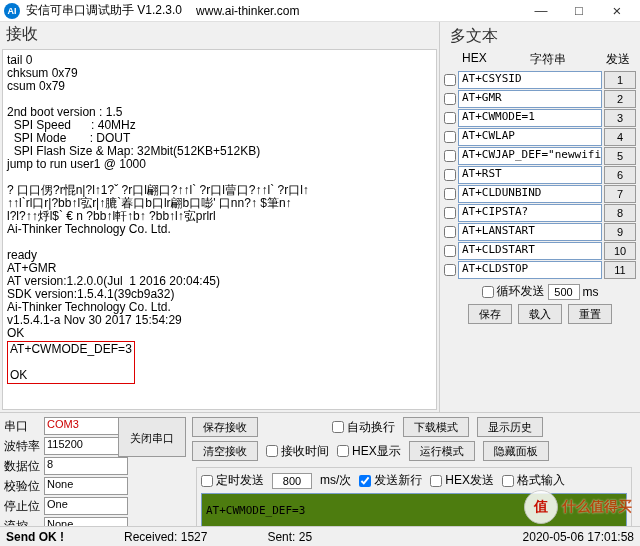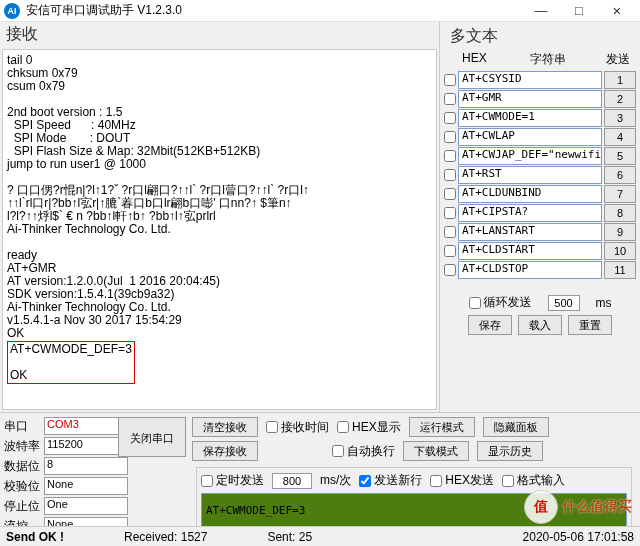--- a/index.html
+++ b/index.html
@@ -19,21 +19,21 @@
 .right{width:200px;background:#f0f0f0;padding:2px 4px}
 .right-head{display:flex;padding:2px 0;font-size:11px}
 .right-head span:nth-child(1){width:18px}
 .right-head span:nth-child(2){width:34px}
 .right-head span:nth-child(3){flex:1;text-align:center}
 .right-head span:nth-child(4){width:36px;text-align:center}
 .cmd-row{display:flex;align-items:center;margin:1px 0;gap:2px}
 .cmd-row input[type=checkbox]{width:12px;height:12px}
 .cmd-row .cmd-txt{flex:1;height:18px;border:1px solid #7a9ec8;background:#fff;padding:0 3px;font-size:11px;font-family:Consolas,monospace;overflow:hidden;white-space:nowrap}
 .cmd-row .send-btn{width:32px;height:18px;border:1px solid #999;background:#e8e8e8;font-size:11px;text-align:center;line-height:16px}
-.loop-row{display:flex;align-items:center;gap:16px;margin-top:15px;justify-content:center}
+.loop-row{display:flex;align-items:center;gap:3px;margin-top:4px;justify-content:center}
 .loop-row input[type=text]{width:32px;height:16px;border:1px solid #999;text-align:center;font-size:11px}
 .btn-row{display:flex;gap:6px;justify-content:center;margin-top:4px}
 .btn{border:1px solid #999;background:#e8e8e8;padding:2px 10px;font-size:11px;height:20px;line-height:15px;text-align:center}
 .mid-controls{display:flex;padding:4px;gap:6px;background:#f0f0f0;border-top:1px solid #ccc}
 .port-grid{display:grid;grid-template-columns:36px 68px;gap:2px 4px;align-items:center}
 .port-grid label{font-size:12px;text-align:left}
 .port-grid select,.port-grid .sel{height:18px;border:1px solid #999;background:#fff;font-size:11px;padding:0 2px;width:84px}
 .mid-col{display:flex;flex-direction:column;gap:4px}
 .mid-actions{flex:1;display:flex;flex-direction:column;gap:4px}
 .row{display:flex;align-items:center;gap:8px}
@@ -48,20 +48,21 @@
 .watermark{position:absolute;right:8px;bottom:22px;display:flex;align-items:center;gap:4px;opacity:.85}
 .wm-circle{width:34px;height:34px;border-radius:50%;background:#fff;border:1px solid #ccc;display:flex;align-items:center;justify-content:center;color:#d00;font-size:14px;font-weight:bold}
 .wm-text{font-size:14px;font-weight:bold;color:#c2410c;text-shadow:0 0 2px #fff}
 </style>
 </head>
 <body>
 
 <div class="titlebar">
   <div class="app-icon">AI</div>
   <span class="title-text">安信可串口调试助手 V1.2.3.0</span>
+  <span class="title-url">www.ai-thinker.com</span>
   <div class="spacer"></div>
   <div class="winbtn">—</div>
   <div class="winbtn">□</div>
   <div class="winbtn close">×</div>
 </div>
 
 <div class="main">
 
   <div class="left">
     <div class="section-title">接收</div>
@@ -188,41 +189,41 @@
     <label>流控</label>
     <div class="sel">None</div>
   </div>
 
   <div class="mid-col">
     <div class="btn" style="height:40px;line-height:36px;width:68px">关闭串口</div>
   </div>
 
   <div class="mid-actions">
     <div class="row">
+      <div class="btn">保存接收</div>
+      <span style="width:58px"></span>
+      <label class="cb">
+          <input type="checkbox" style="">
+          <span>自动换行</span>
+        </label>
+      <div class="btn">下载模式</div>
+      <div class="btn">显示历史</div>
+    </div>
+    <div class="row">
       <div class="btn">清空接收</div>
       <label class="cb">
           <input type="checkbox" style="">
           <span>接收时间</span>
         </label>
       <label class="cb">
           <input type="checkbox" style="">
           <span>HEX显示</span>
         </label>
       <div class="btn">运行模式</div>
       <div class="btn">隐藏面板</div>
-    </div>
-    <div class="row">
-      <div class="btn">保存接收</div>
-      <span style="width:58px"></span>
-      <label class="cb">
-          <input type="checkbox" style="">
-          <span>自动换行</span>
-        </label>
-      <div class="btn">下载模式</div>
-      <div class="btn">显示历史</div>
     </div>
 
     <div class="send-area">
       <div class="row">
         <label class="cb">
             <input type="checkbox" style="">
             <span>定时发送</span>
           </label>
         <input class="sm-input" value="800" style="">
         <span>ms/次</span>

